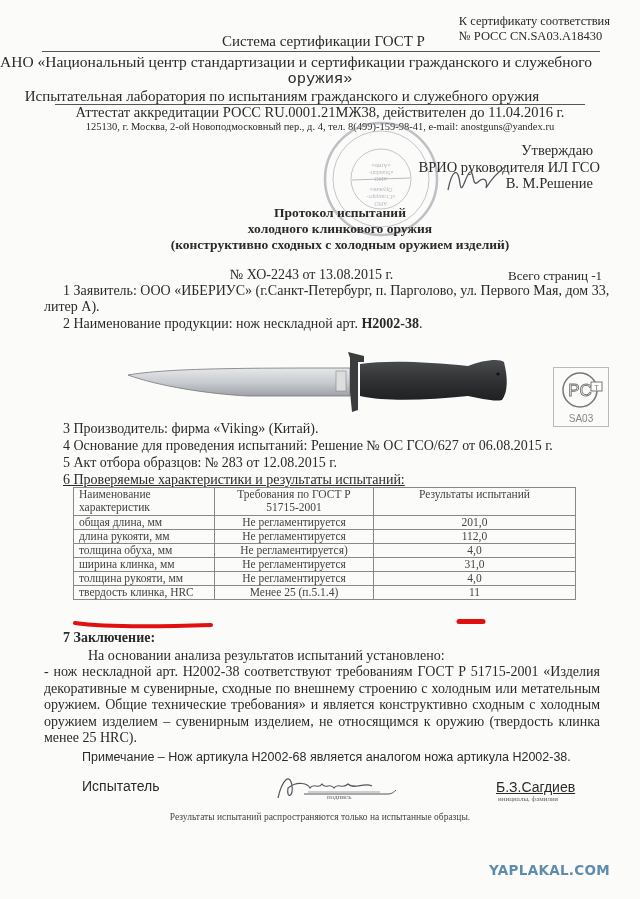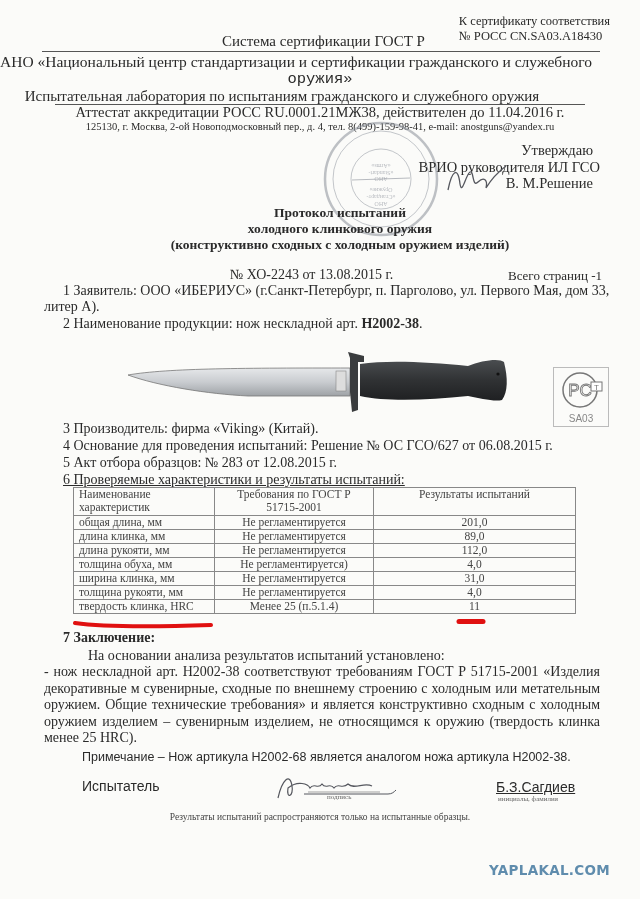--- a/index.html
+++ b/index.html
@@ -173,25 +173,20 @@
       <th class="col3">Результаты испытаний</th>
     </tr>
   </thead>
   <tbody>
     <tr>
       <td class="col1">общая длина, мм</td>
       <td class="col2">Не регламентируется</td>
       <td class="col3">201,0</td>
     </tr>
     <tr>
-      <td class="col1">длина клинка, мм</td>
-      <td class="col2">Не регламентируется</td>
-      <td class="col3">89,0</td>
-    </tr>
-    <tr>
       <td class="col1">длина рукояти, мм</td>
       <td class="col2">Не регламентируется</td>
       <td class="col3">112,0</td>
     </tr>
     <tr>
       <td class="col1">толщина обуха, мм</td>
       <td class="col2">Не регламентируется)</td>
       <td class="col3">4,0</td>
     </tr>
     <tr>

